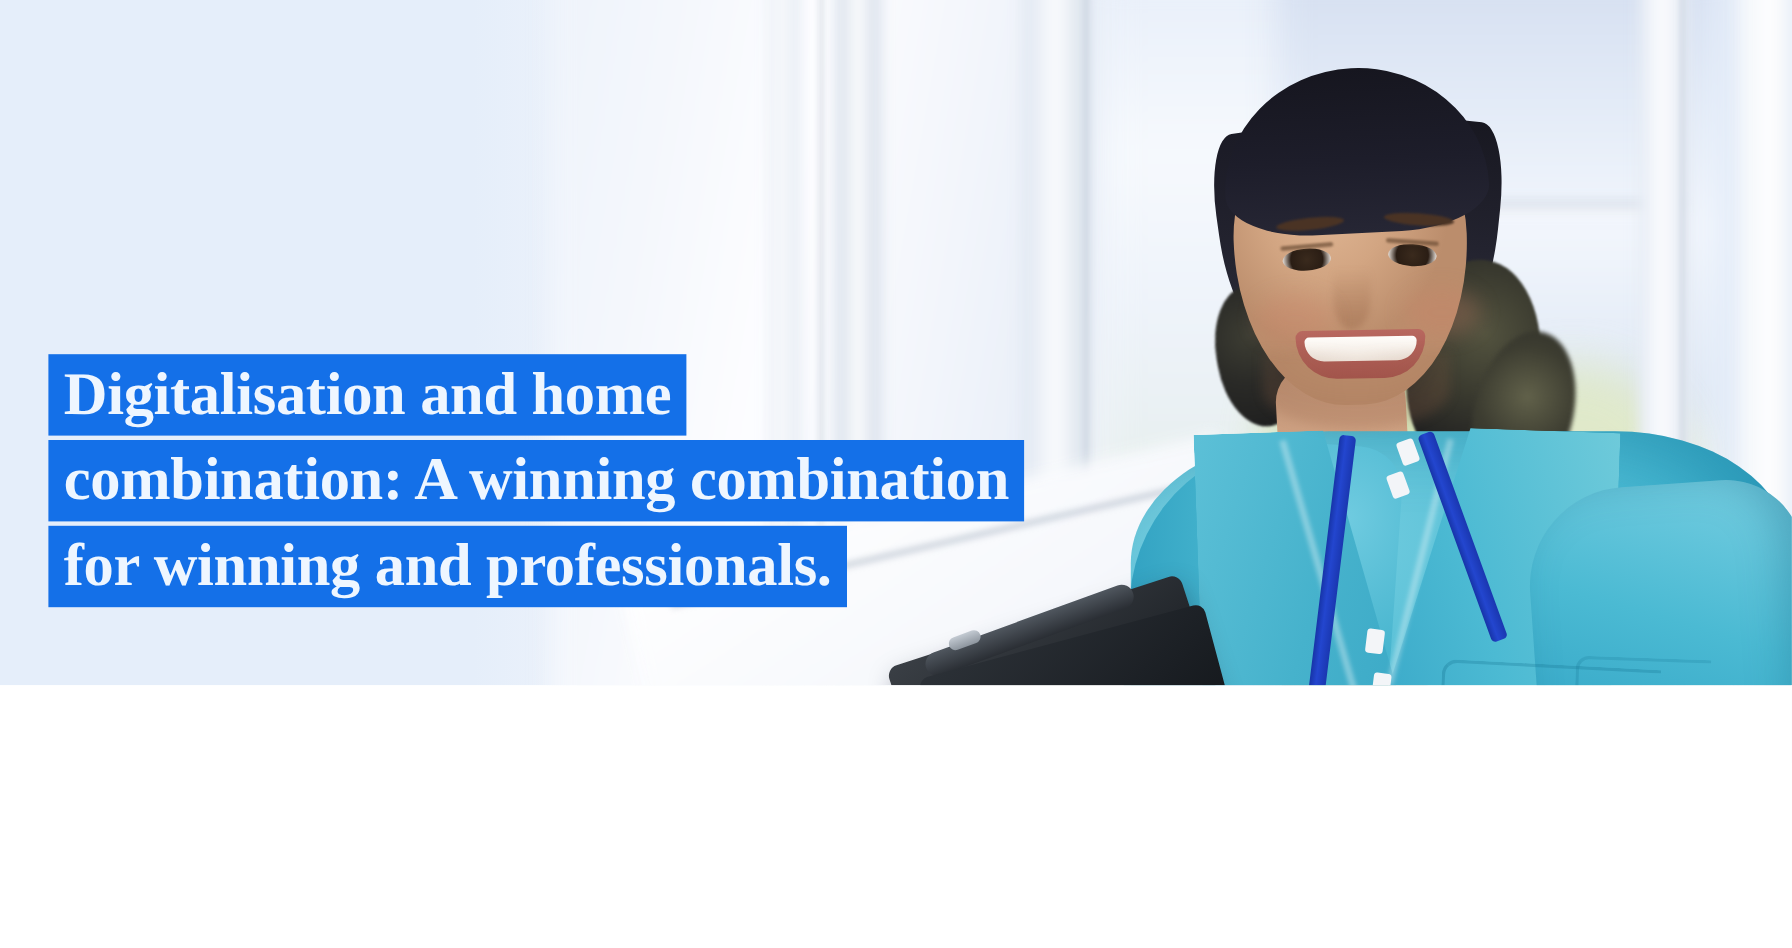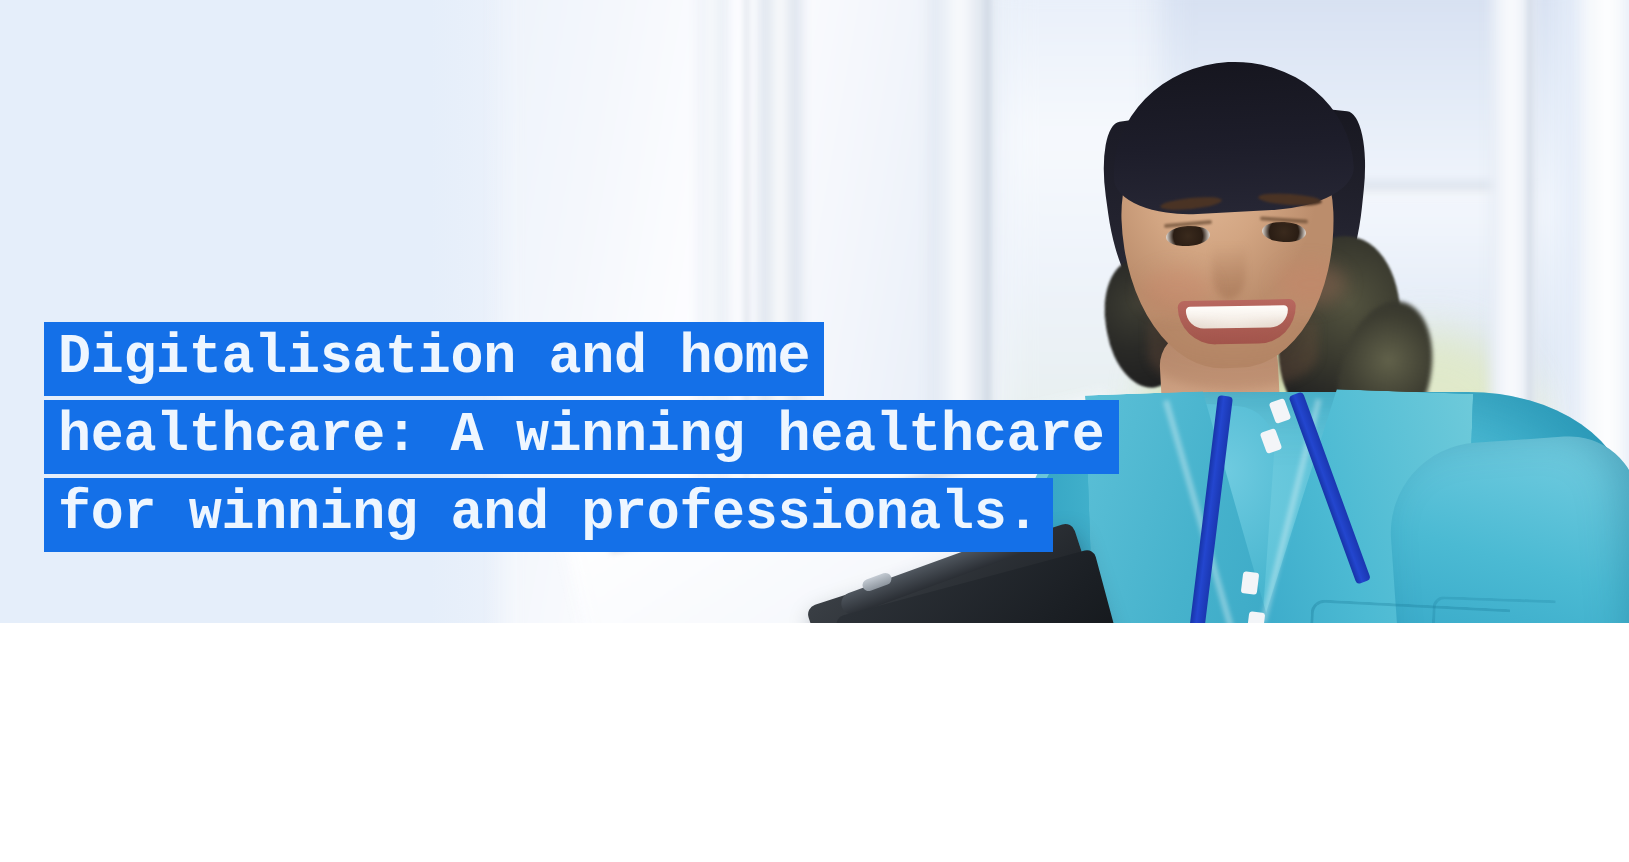--- a/index.html
+++ b/index.html
@@ -6,21 +6,21 @@
     margin: 0;
     padding: 0;
     background: #ffffff;
   }
   #stage {
     position: relative;
     width: 1629px;
     height: 623px;
     overflow: hidden;
     background: #e6eefa;
-    font-family: Liberation Mono, monospace;
+    font-family: Liberation Serif, serif;
   }
 
   
   .photo {
     position: absolute;
     inset: 0;
     overflow: hidden;
   }
 
   
@@ -609,17 +609,17 @@
     <div class="finger f2"></div>
     <div class="finger f3"></div>
     <div class="finger f4"></div>
     <div class="hand-r"></div>
     <div class="finger f5"></div>
     <div class="finger f6"></div>
   </div>
 
   <div class="headline">
     <span class="hl-line">Digitalisation and home</span>
-    <span class="hl-line">healthcare: A winning healthcare</span>
+    <span class="hl-line">combination: A winning combination</span>
     <span class="hl-line">for winning and professionals.</span>
   </div>
 
 </div>
 
 </body></html>

